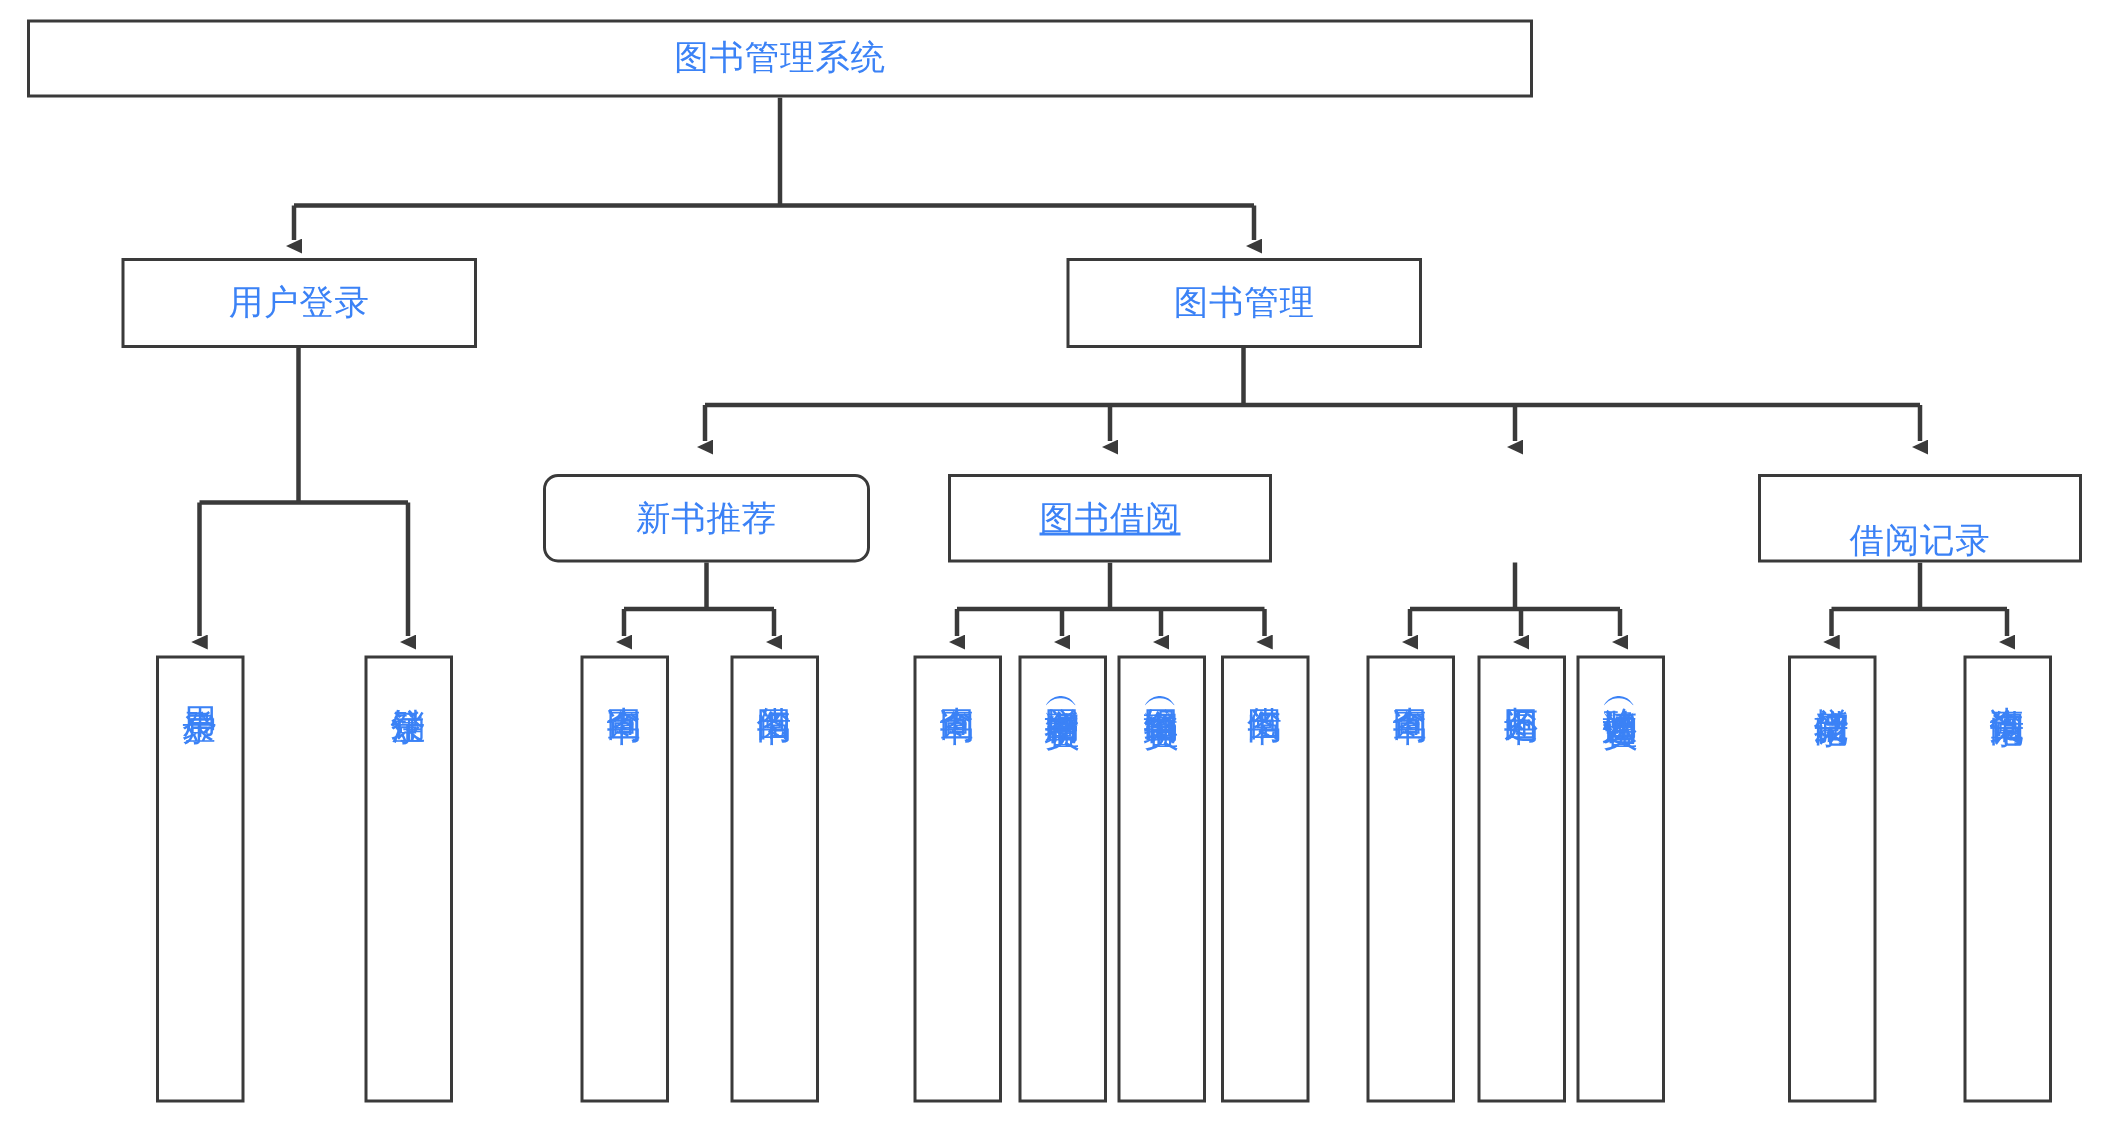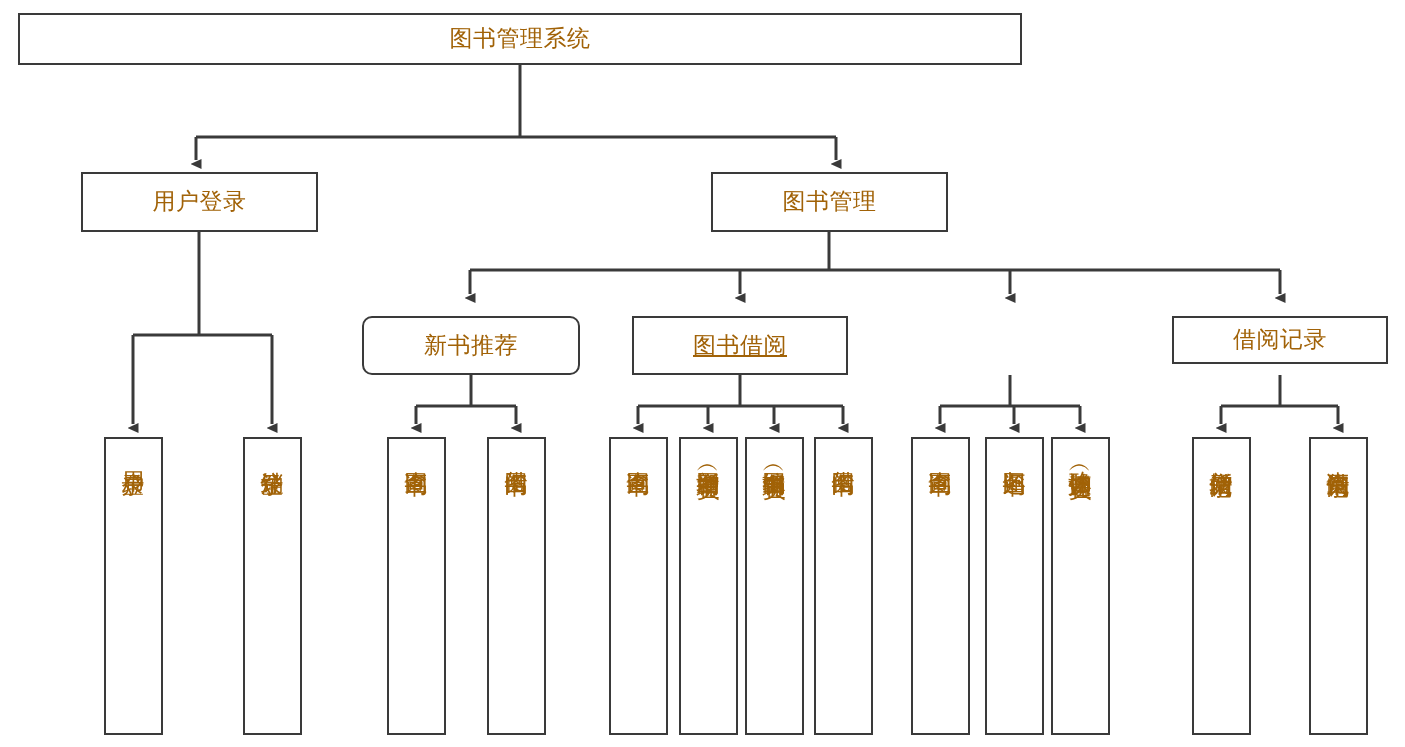--- a/index.html
+++ b/index.html
@@ -26,21 +26,21 @@
     pointer-events: none;
   }
   .node {
     position: absolute;
     box-sizing: border-box;
     background: #ffffff;
     border: 2.5px solid #3a3a3a;
     display: flex;
     align-items: center;
     justify-content: center;
-    color: #a16207;
+    color: #3b82f6;
   }
   .node-h {
     font-size: 23px;
     letter-spacing: 0.5px;
     line-height: 1.1;
     white-space: nowrap;
   }
   .node-root .node-label {
     font-size: 23px;
   }
@@ -130,21 +130,21 @@
   <div class="node node-h" style="left:711px; top:172px; width:237px; height:60px;">
     <span class="node-label">图书管理</span>
   </div>
 
   <div class="node node-h" style="left:362px; top:316px; width:218px; height:59px;border-radius:10px;">
     <span class="node-label">新书推荐</span>
   </div>
   <div class="node node-h" style="left:632px; top:316px; width:216px; height:59px;text-decoration:underline;">
     <span class="node-label">图书借阅</span>
   </div>
-  <div class="node node-h" style="left:1172px; top:316px; width:216px; height:48px;">
+  <div class="node node-h" style="left:1172px; top:316px; width:216px; height:59px;align-items:flex-end;">
     <span class="node-label">借阅记录</span>
   </div>
 
   <div class="node node-v" style="left:104px; top:437px; width:59px; height:298px;">
     <span class="node-label">用户登录</span>
   </div>
   <div class="node node-v" style="left:243px; top:437px; width:59px; height:298px;">
     <span class="node-label">注销登录</span>
   </div>
   <div class="node node-v" style="left:387px; top:437px; width:59px; height:298px;">

